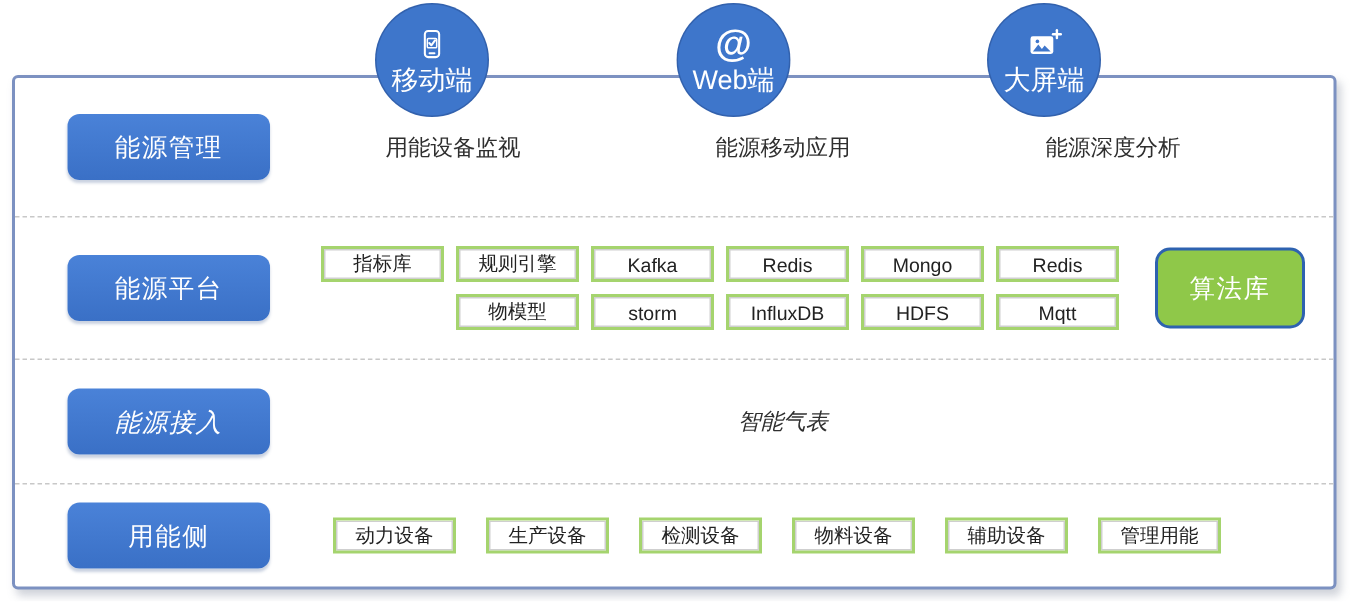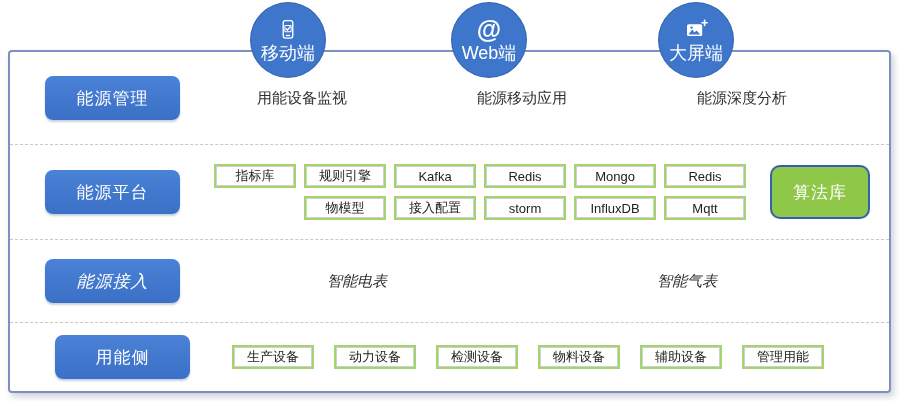--- a/index.html
+++ b/index.html
@@ -21,21 +21,21 @@
     position:absolute;left:8px;top:50px;width:883px;height:343px;
     background:#fff;border:2px solid var(--panel-border);border-radius:4px;
     box-shadow:3px 4px 6px rgba(120,130,150,.35);
     display:flex;flex-direction:column;
   }
   .row{display:flex;align-items:center;}
   .row-sep{border-bottom:1px dashed var(--dash);}
   .row-management{flex:0 0 93px;}
   .row-platform{flex:0 0 95px;position:relative;}
   .row-access{flex:0 0 83px;font-style:italic;}
-  .row-consumption{flex:1 1 auto;padding-left:10px;}
+  .row-consumption{flex:1 1 auto;}
 
   .row-label{
     flex:0 0 auto;width:135px;height:44px;margin-left:35px;
     background:linear-gradient(#4A82D8,#3A70C6);
     border-radius:8px;color:#fff;font-size:17px;letter-spacing:1px;
     display:flex;align-items:center;justify-content:center;
     box-shadow:0 2px 2px rgba(40,70,130,.25);
   }
 
   
@@ -98,42 +98,41 @@
         <div class="grid-line">
           <div class="gbox">指标库</div>
           <div class="gbox">规则引擎</div>
           <div class="gbox">Kafka</div>
           <div class="gbox">Redis</div>
           <div class="gbox">Mongo</div>
           <div class="gbox">Redis</div>
         </div>
         <div class="grid-line">
           <div class="gbox">物模型</div>
-          <div class="gbox">接入配置</div>
           <div class="gbox">storm</div>
           <div class="gbox">InfluxDB</div>
+          <div class="gbox">HDFS</div>
           <div class="gbox">Mqtt</div>
         </div>
       </div>
       <div class="algo-box">算法库</div>
     </section>
 
     <section class="row row-access row-sep">
       <div class="row-label">能源接入</div>
       <div class="text-items">
-        <span class="titem">智能电表</span>
         <span class="titem">智能气表</span>
       </div>
     </section>
 
     <section class="row row-consumption">
       <div class="row-label">用能侧</div>
       <div class="boxes-line">
+        <div class="gbox">动力设备</div>
         <div class="gbox">生产设备</div>
-        <div class="gbox">动力设备</div>
         <div class="gbox">检测设备</div>
         <div class="gbox">物料设备</div>
         <div class="gbox">辅助设备</div>
         <div class="gbox">管理用能</div>
       </div>
     </section>
 
   </div>
 
   <div class="circle circle-mobile">

